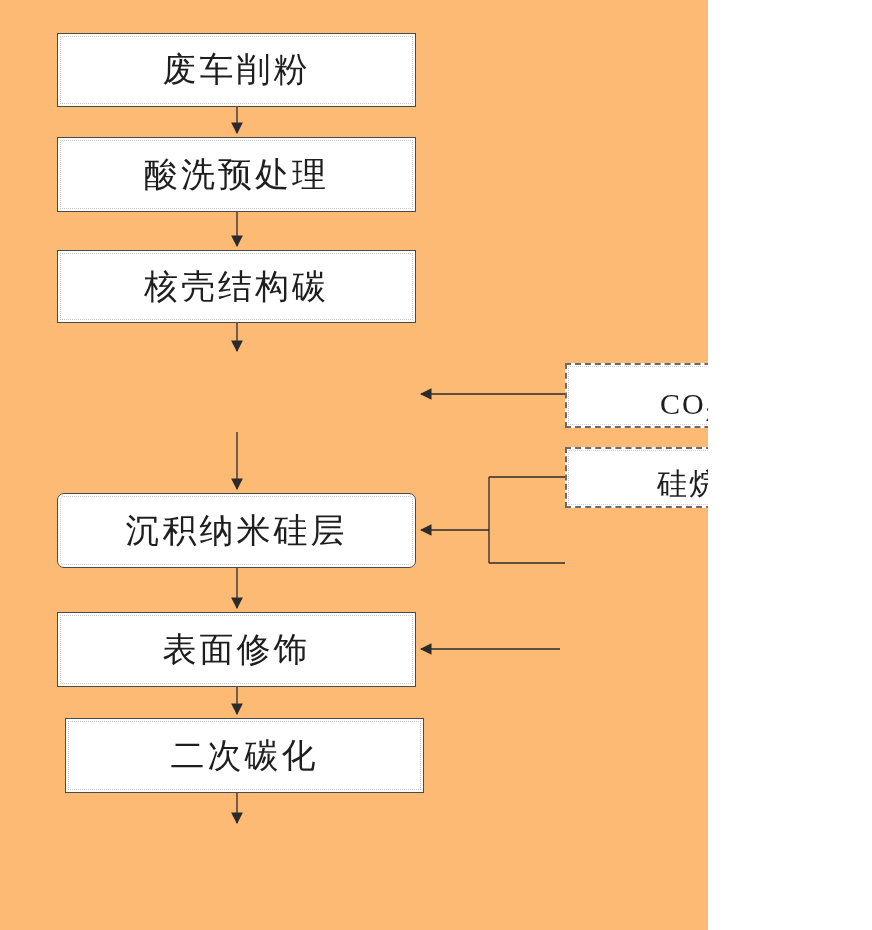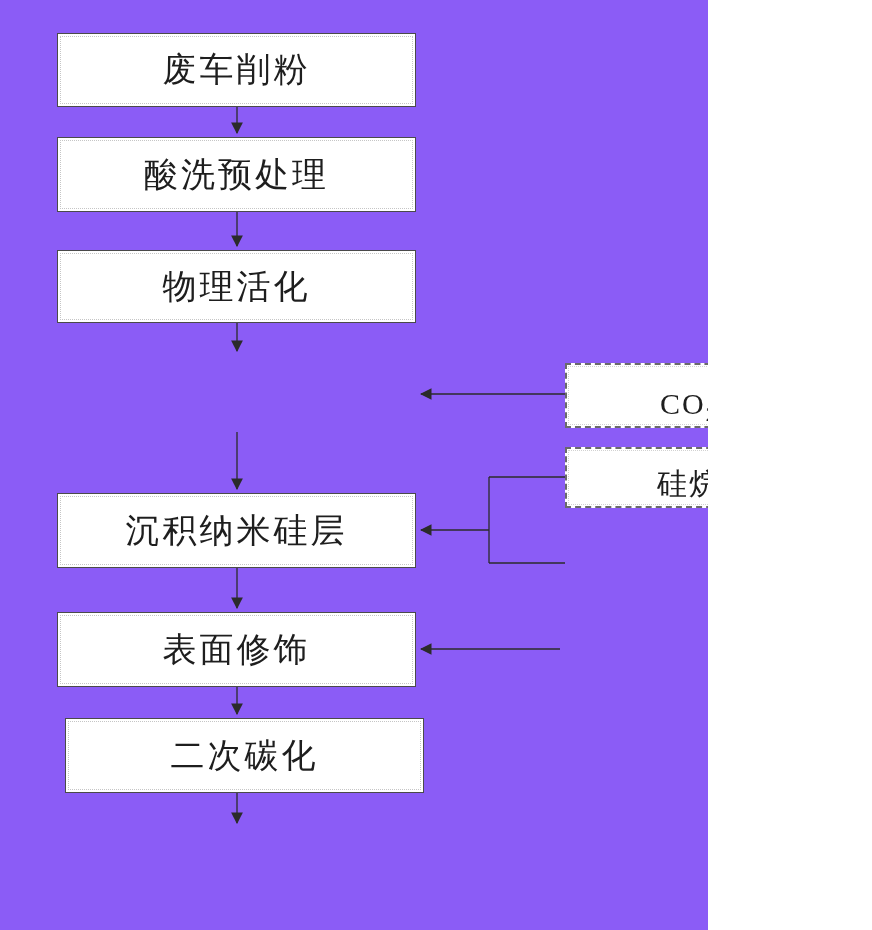--- a/index.html
+++ b/index.html
@@ -1,20 +1,20 @@
 <!DOCTYPE html>
 <html><head>
 <meta charset="utf-8">
 <style>
   html, body { margin: 0; padding: 0; background: #ffffff; }
   #canvas {
     position: relative;
     width: 708px;
     height: 930px;
-    background: #8b5cf6;
+    background: #fdba74;
     font-family: "Liberation Serif", "DejaVu Serif", serif;
     overflow: hidden;
   }
   .fbox {
     position: absolute;
     left: 57px;
     width: 359px;
     display: flex;
     align-items: center;
     justify-content: center;
@@ -41,21 +41,21 @@
     color: #1e1e1e;
     letter-spacing: 2px;
   }
   .lbl { white-space: nowrap; }
   .lbl sub { font-size: 0.62em; letter-spacing: 0; }
   
   .box-0 { top: 33px;  height: 74px; }
   .box-1 { top: 137px; height: 75px; }
   .box-2 { top: 250px; height: 73px; }
   .box-3 { top: 355px; height: 77px; }
-  .box-4 { top: 493px; height: 75px; }
+  .box-4 { top: 493px; height: 75px; border-radius: 7px; }
   .box-5 { top: 612px; height: 75px; }
   .box-6 { top: 718px; height: 75px; margin-left: 8px; }
   .box-7 { top: 827px; height: 78px; }
   
   .side-0 { left: 565px; top: 363px; width: 245px; height: 65px; }
   .side-1 { left: 565px; top: 447px; width: 248px; height: 61px; }
   .side-2 { left: 565px; top: 533px; width: 248px; height: 62px; }
   .side-3 { left: 560px; top: 618px; width: 263px; height: 62px; }
   #connector-layer {
     position: absolute;
@@ -96,21 +96,21 @@
     </g>
   </svg>
 
   <div class="fbox box-0">
     <span class="lbl">废车削粉</span>
   </div>
   <div class="fbox box-1">
     <span class="lbl">酸洗预处理</span>
   </div>
   <div class="fbox box-2">
-    <span class="lbl">物理活化</span>
+    <span class="lbl">核壳结构碳</span>
   </div>
   <div class="fbox box-4">
     <span class="lbl">沉积纳米硅层</span>
   </div>
   <div class="fbox box-5">
     <span class="lbl">表面修饰</span>
   </div>
   <div class="fbox box-6">
     <span class="lbl">二次碳化</span>
   </div>

